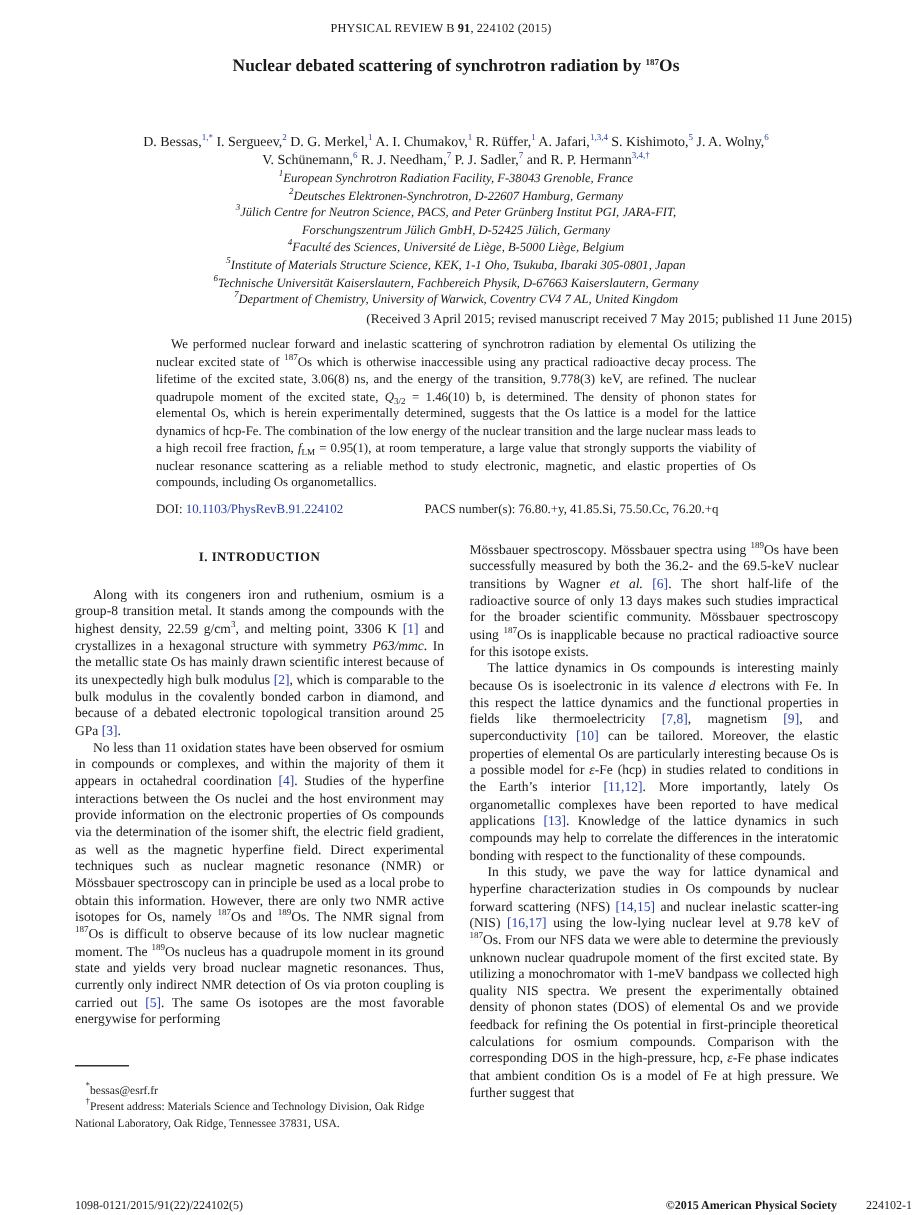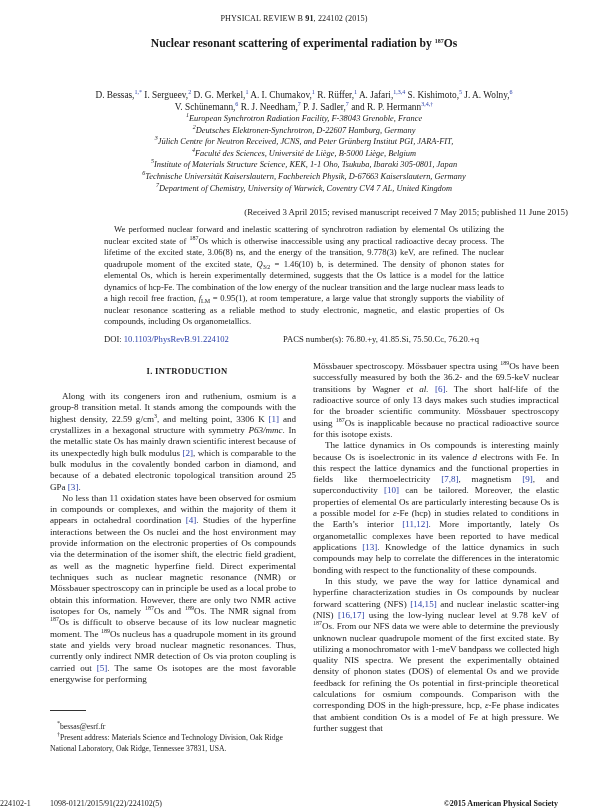--- a/index.html
+++ b/index.html
@@ -13,49 +13,50 @@
   .affils { top: 113px; left: 40px; width: 528px; font-size: 8.4px; line-height: 11.6px; font-style: italic; }
   .affils .line { display: block; }
   .received { top: 207px; left: 40px; width: 528px; font-size: 8.9px; text-align: right; }
   .abstract { top: 224px; left: 104px; width: 400px; font-size: 8.6px; line-height: 11.5px; text-align: justify; text-indent: 10px; }
   .doi-row { top: 334px; left: 104px; width: 400px; font-size: 8.6px; }
   .doi-row .pacs { position: absolute; left: 179px; top: 0; white-space: nowrap; }
   a, .link { color: #2a3fa8; text-decoration: none; }
   .col { top: 378px; width: 246px; font-size: 9.05px; line-height: 11.32px; text-align: justify; hyphens: manual; }
   .col-left { left: 50px; top: 391px; }
   .col-right { left: 313px; top: 361px; }
-  .section-heading { top: 366px; left: 64px; width: 246px; font-size: 8.6px; font-weight: bold; text-align: center; letter-spacing: 0.3px; }
+  .section-heading { top: 366px; left: 50px; width: 246px; font-size: 8.6px; font-weight: bold; text-align: center; letter-spacing: 0.3px; }
   .col p { margin: 0; text-indent: 12px; }
   .col p.noindent { text-indent: 0; }
   sup { font-size: 6px; line-height: 0; vertical-align: 4px; }
   sub { font-size: 6px; line-height: 0; vertical-align: -2px; }
   .aff-sup { color: #2a3fa8; }
   .footnote-rule { top: 710px; left: 50px; width: 36px; height: 0; border-top: 0.8px solid #333; }
   .footnotes { top: 721px; left: 50px; width: 246px; font-size: 7.7px; line-height: 11px; }
   .footnotes .fn { display: block; }
   .footnotes .fn1 { text-indent: 7px; }
   .footnotes .fn2 { text-indent: 7px; }
   .footer { top: 799px; font-size: 8px; white-space: nowrap; }
   .footer-left { left: 50px; }
-  .footer-center { left: 0; width: 608px; text-align: left; }
+  .footer-center { left: 0; width: 608px; text-align: right; }
   .footer-right { right: 50px; font-weight: bold; }
 </style>
 </head>
 <body>
 
 <div class="abs running-head center"><span>PHYSICAL REVIEW B </span><b>91</b><span>, 224102 (2015)</span></div>
 
-<div class="abs title center"><span>Nuclear resonant scattering of experimental radiation by </span><sup>187</sup><span>Os</span></div>
+<div class="abs title center"><span>Nuclear debated scattering of synchrotron radiation by </span><sup>187</sup><span>Os</span></div>
 
 <div class="abs authors center" id="authors"><span><span>D. Bessas,</span><sup class="aff-sup">1,*</sup></span> <span><span>I. Sergueev,</span><sup class="aff-sup">2</sup></span> <span><span>D. G. Merkel,</span><sup class="aff-sup">1</sup></span> <span><span>A. I. Chumakov,</span><sup class="aff-sup">1</sup></span> <span><span>R. Rüffer,</span><sup class="aff-sup">1</sup></span> <span><span>A. Jafari,</span><sup class="aff-sup">1,3,4</sup></span> <span><span>S. Kishimoto,</span><sup class="aff-sup">5</sup></span> <span><span>J. A. Wolny,</span><sup class="aff-sup">6</sup></span><br><span><span>V. Schünemann,</span><sup class="aff-sup">6</sup></span> <span><span>R. J. Needham,</span><sup class="aff-sup">7</sup></span> <span><span>P. J. Sadler,</span><sup class="aff-sup">7</sup></span> <span><span>and R. P. Hermann</span><sup class="aff-sup">3,4,†</sup></span></div>
 
 <div class="abs affils center" id="affils">
     <span class="line"><sup>1</sup><span>European Synchrotron Radiation Facility, F-38043 Grenoble, France</span></span>
     <span class="line"><sup>2</sup><span>Deutsches Elektronen-Synchrotron, D-22607 Hamburg, Germany</span></span>
-    <span class="line"><sup>3</sup><span>Jülich Centre for Neutron Received, JCNS, and Peter Grünberg Institut PGI, JARA-FIT,</span></span>
+    <span class="line"><sup>3</sup><span>Jülich Centre for Neutron Science, PACS, and Peter Grünberg Institut PGI, JARA-FIT,</span></span>
+    <span class="line"><sup></sup><span>Forschungszentrum Jülich GmbH, D-52425 Jülich, Germany</span></span>
     <span class="line"><sup>4</sup><span>Faculté des Sciences, Université de Liège, B-5000 Liège, Belgium</span></span>
     <span class="line"><sup>5</sup><span>Institute of Materials Structure Science, KEK, 1-1 Oho, Tsukuba, Ibaraki 305-0801, Japan</span></span>
     <span class="line"><sup>6</sup><span>Technische Universität Kaiserslautern, Fachbereich Physik, D-67663 Kaiserslautern, Germany</span></span>
     <span class="line"><sup>7</sup><span>Department of Chemistry, University of Warwick, Coventry CV4 7 AL, United Kingdom</span></span>
   </div>
 
 <div class="abs received center">(Received 3 April 2015; revised manuscript received 7 May 2015; published 11 June 2015)</div>
 
 <div class="abs abstract"><span>We performed nuclear forward and inelastic scattering of synchrotron radiation by elemental Os utilizing the nuclear excited state of </span><sup>187</sup><span>Os which is otherwise inaccessible using any practical radioactive decay process. The lifetime of the excited state, 3.06(8) ns, and the energy of the transition, 9.778(3) keV, are refined. The nuclear quadrupole moment of the excited state, </span><i>Q</i><sub>3/2</sub><span> = 1.46(10) b, is determined. The density of phonon states for elemental Os, which is herein experimentally determined, suggests that the Os lattice is a model for the lattice dynamics of hcp-Fe. The combination of the low energy of the nuclear transition and the large nuclear mass leads to a high recoil free fraction, </span><i>f</i><sub>LM</sub><span> = 0.95(1), at room temperature, a large value that strongly supports the viability of nuclear resonance scattering as a reliable method to study electronic, magnetic, and elastic properties of Os compounds, including Os organometallics.</span></div>
 

